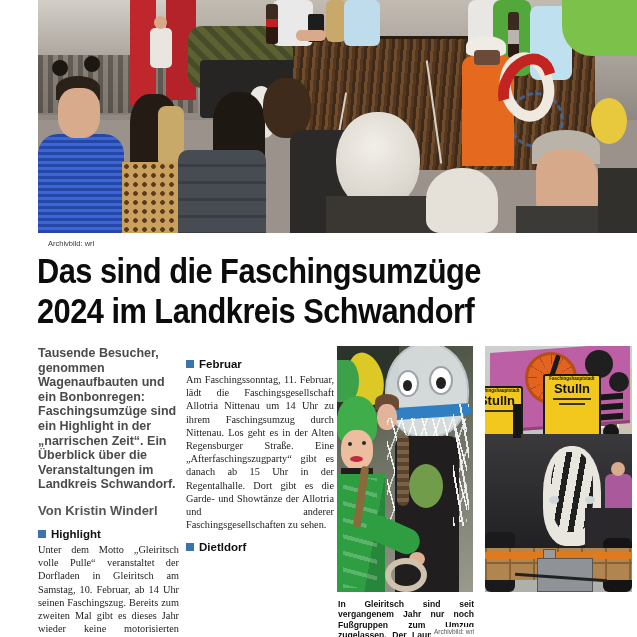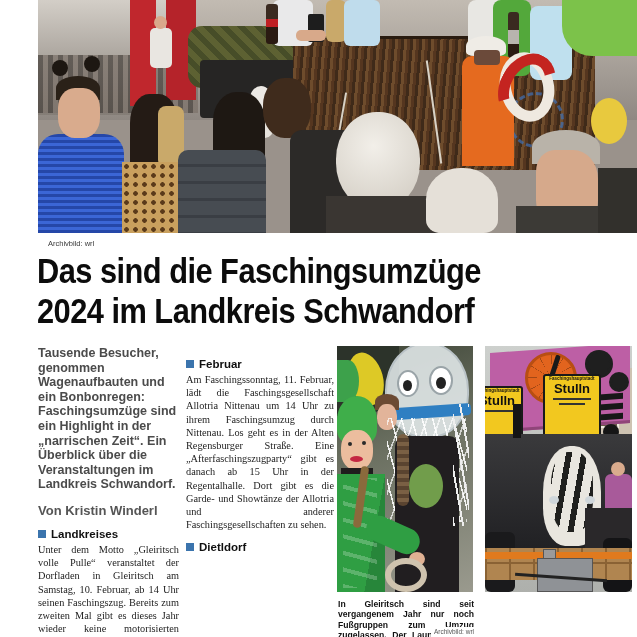--- a/index.html
+++ b/index.html
@@ -112,21 +112,21 @@
     <span class="credit">Archivbild: wrl</span>
   </div>
 
   <h1 class="headline"><span>Das sind die Faschingsumzüge</span><br><span>2024 im Landkreis Schwandorf</span></h1>
 
   <div class="col col1">
     <p class="intro">Tausende Besucher, genommen Wagenaufbauten und ein Bonbonregen: Faschingsumzüge sind ein Highlight in der „narrischen Zeit“. Ein Überblick über die Veranstaltungen im Landkreis Schwandorf.</p>
     <p class="byline">Von Kristin Winderl</p>
     <h3 class="secHead">
         <span class="sq"></span>
-        <span>Landkreises</span>
+        <span>Highlight</span>
       </h3>
     <p class="body">Unter dem Motto „Gleiritsch volle Pulle“ veranstaltet der Dorfladen in Gleiritsch am Samstag, 10. Februar, ab 14 Uhr seinen Faschingszug. Bereits zum zweiten Mal gibt es dieses Jahr wieder keine motorisierten Faschingswagen, sondern nur Fußgruppen. Ab 13 Uhr stellen sich die Gruppen beim Haus der Vereine in der Sandgasse auf. Endpunkt des Gaudiwurms ist dann der Dorfplatz, an dem die Teilnehmer mit Musik von „DJ K“ in Empfang genommen werden und wo die „Narren“ im Anschluss noch weiterfei-</p>
   </div>
 
   <div class="col col2">
     <h3 class="secHead">
         <span class="sq"></span>
         <span>Februar</span>
       </h3>
     <p class="body">Am Faschingssonntag, 11. Februar, lädt die Faschingsgesellschaft Allotria Nittenau um 14 Uhr zu ihrem Faschingsumzug durch Nittenau. Los geht es in der Alten Regensburger Straße. Eine „Afterfaschingszugparty“ gibt es danach ab 15 Uhr in der Regentalhalle. Dort gibt es die Garde- und Showtänze der Allotria und anderer Faschingsgesellschaften zu sehen.</p>

